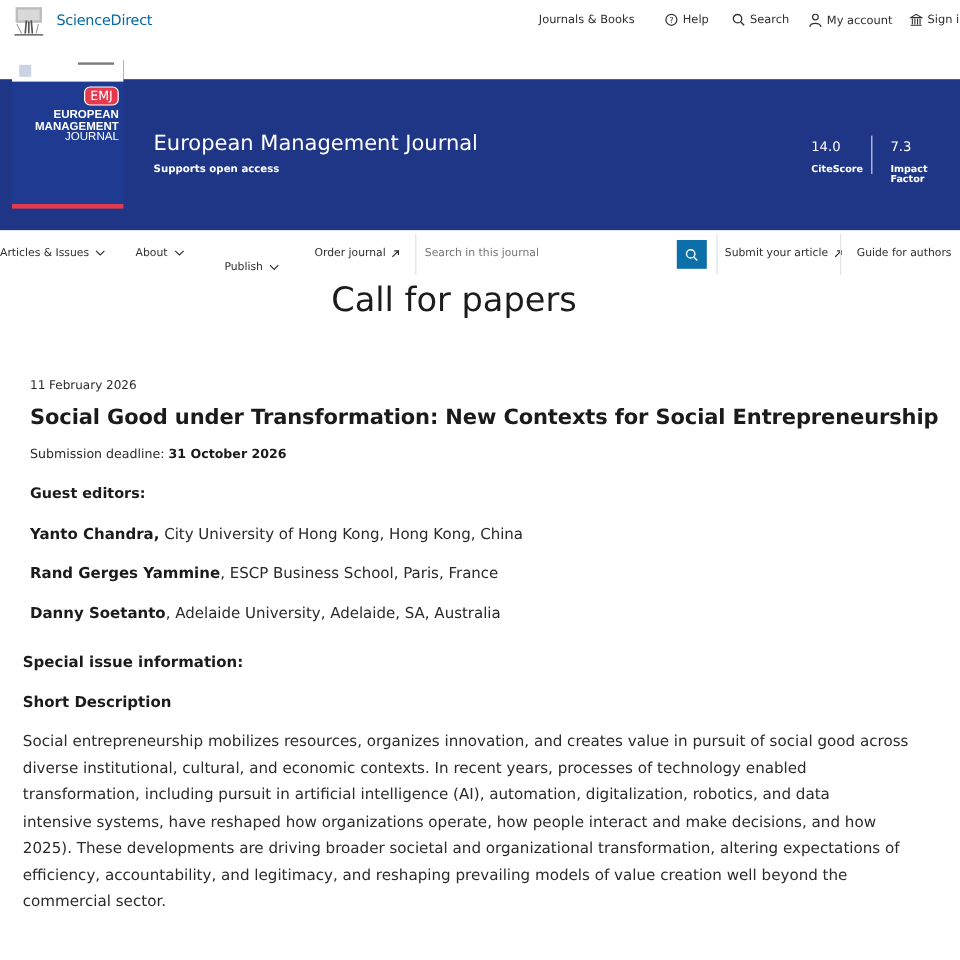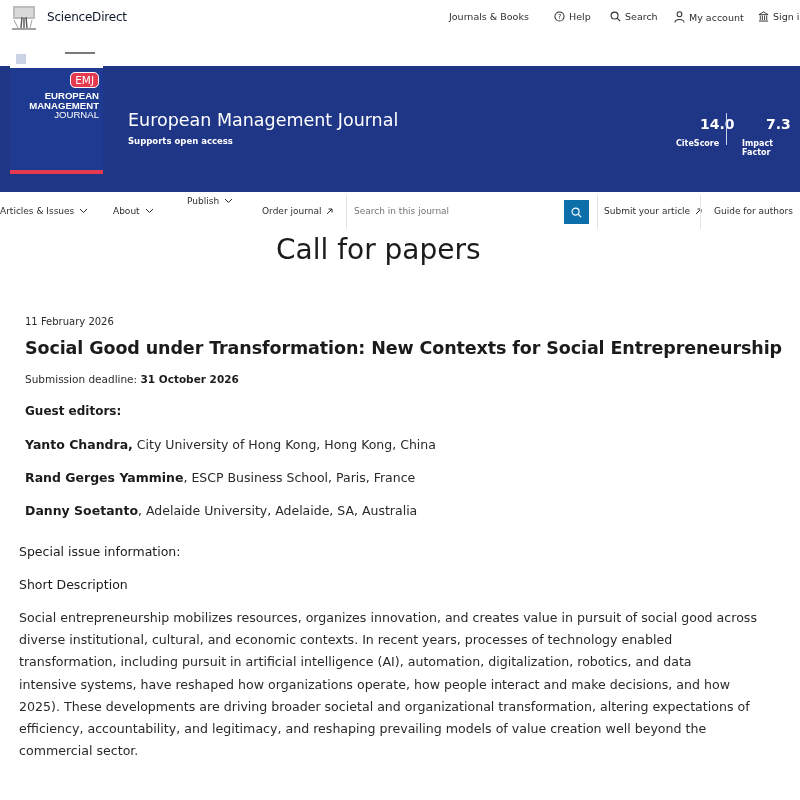--- a/index.html
+++ b/index.html
@@ -2,60 +2,60 @@
 <html><head>
 <meta charset="utf-8">
 <style>
   * { box-sizing: border-box; margin: 0; padding: 0; }
   html, body { width: 800px; height: 800px; overflow: hidden; background: #ffffff; }
   body { font-family: "DejaVu Sans", "Liberation Sans", sans-serif; color: #1f1f1f; position: relative; }
 
   
   .topbar { position: absolute; left: 0; top: 0; width: 800px; height: 66px; background: #fff; }
   .sd-logo { position: absolute; left: 10px; top: 5px; width: 28px; height: 26px; }
-  .sd-wordmark { position: absolute; left: 47px; top: 10px; font-size: 12px; color: #0f172a; letter-spacing: -0.2px; text-align: right; }
+  .sd-wordmark { position: absolute; left: 47px; top: 10px; font-size: 12px; color: #0369a1; letter-spacing: -0.2px; text-align: right; }
   .top-nav { position: absolute; top: 11px; font-size: 9.5px; color: #2e2e2e; display: flex; align-items: center; gap: 4px; white-space: nowrap; }
   .top-nav svg { display: block; }
 
   
   .banner { position: absolute; left: 0; top: 66px; width: 800px; height: 126px; background: #1f3586; }
   .cover { position: absolute; left: 10px; top: 50px; width: 93px; height: 124px; background: #1f3b91; overflow: hidden; }
   .cover-top { position: absolute; left: 0; top: 0; width: 93px; height: 18px; background: #fff; }
   .cover-top-elsevier { position: absolute; left: 6px; top: 4px; width: 10px; height: 10px; background: #c9d3e3; }
   .cover-top-line { position: absolute; left: 55px; top: 2px; width: 30px; height: 2px; background: #7a7a7a; }
   .cover-emj { position: absolute; right: 4px; top: 22px; background: #e43a4f; color: #fff; font-size: 10.5px; padding: 1px 4px; border-radius: 5px; border: 1px solid #fff; line-height: 12px; }
   .cover-title { position: absolute; right: 4px; top: 41px; text-align: right; color: #fff; font-family: "Liberation Sans", sans-serif; font-size: 9.6px; line-height: 9.6px; font-weight: bold; }
   .cover-title .light { font-weight: normal; }
   .cover-red { position: absolute; left: 0; bottom: 0; width: 93px; height: 4px; background: #e43a4f; }
 
   .journal-title { position: absolute; left: 128px; top: 110px; color: #fff; font-size: 17.5px; font-weight: normal; white-space: nowrap; }
   .journal-sub { position: absolute; left: 128px; top: 136px; color: #fff; font-size: 8.5px; font-weight: bold; white-space: nowrap; }
 
   .metric { position: absolute; color: #fff; }
-  .metric .val { font-size: 14px; font-weight: bold; margin-left: 24px; }
+  .metric .val { font-size: 11px; font-weight: normal; }
   .metric .lbl { font-size: 8px; margin-top: 7px; font-weight: bold; }
   .metric-divider { position: absolute; left: 726px; top: 113px; width: 1px; height: 32px; background: #c9d1ea; }
 
   
   .subnav { position: absolute; left: 0; top: 192px; width: 800px; height: 38px; background: #fff; }
   .subnav-item { position: absolute; top: 14px; font-size: 9px; color: #2e2e2e; display: flex; align-items: center; gap: 5px; white-space: nowrap; }
   .vsep { position: absolute; top: 195px; width: 1px; height: 34px; background: #e2e2e2; }
   .search-field { position: absolute; left: 354px; top: 206px; font-size: 9px; color: #3a3a3a; border: none; background: transparent; width: 200px; outline: none; font-family: "DejaVu Sans", sans-serif; }
   .search-btn { position: absolute; left: 564px; top: 200px; width: 25px; height: 24px; background: #0c6fa9; display: flex; align-items: center; justify-content: center; }
 
   
   .page-heading { position: absolute; left: 276px; top: 233px; font-size: 28px; color: #1b1b1b; white-space: nowrap; font-weight: normal; }
   .date { position: absolute; left: 25px; top: 316px; font-size: 10px; color: #2a2a2a; }
   .article-title { position: absolute; left: 25px; top: 338px; font-size: 17.5px; font-weight: bold; color: #1b1b1b; white-space: nowrap; letter-spacing: -0.1px; }
   .deadline { position: absolute; left: 25px; top: 373px; font-size: 10.5px; color: #2a2a2a; white-space: nowrap; }
   .deadline b { color: #1b1b1b; }
   .guest-label { position: absolute; left: 25px; top: 404px; font-size: 12px; font-weight: bold; color: #1b1b1b; }
   .editor { position: absolute; left: 25px; font-size: 12.5px; color: #2a2a2a; white-space: nowrap; }
   .editor b { color: #1b1b1b; }
-  .section-label { position: absolute; left: 19px; font-size: 12.5px; font-weight: normal; color: #1b1b1b; white-space: nowrap; }
+  .section-label { position: absolute; left: 19px; font-size: 12.5px; font-weight: bold; color: #1b1b1b; white-space: nowrap; }
   .desc { position: absolute; left: 19px; top: 607px; width: 760px; font-size: 12.6px; line-height: 22.2px; color: #2a2a2a; }
   .desc span { display: block; white-space: nowrap; }
 </style>
 </head>
 <body>
 
 <div class="topbar">
   <svg class="sd-logo" viewBox="0 0 28 26">
     <rect x="3" y="1" width="22" height="13" fill="#bdbdbd"></rect>
     <rect x="5" y="3" width="18" height="9" fill="#d9d9d9"></rect>
@@ -134,21 +134,21 @@
   <svg width="9" height="6" viewBox="0 0 9 6">
       <path d="M1 1 L4.5 4.5 L8 1" fill="none" stroke="#2e2e2e" stroke-width="1"></path>
     </svg>
 </div>
 <div class="subnav-item" style="left:113px; top:206px;">
   <span>About</span>
   <svg width="9" height="6" viewBox="0 0 9 6">
       <path d="M1 1 L4.5 4.5 L8 1" fill="none" stroke="#2e2e2e" stroke-width="1"></path>
     </svg>
 </div>
-<div class="subnav-item" style="left:187px; top:196px;">
+<div class="subnav-item" style="left:187px; top:218px;">
   <span>Publish</span>
   <svg width="9" height="6" viewBox="0 0 9 6">
       <path d="M1 1 L4.5 4.5 L8 1" fill="none" stroke="#2e2e2e" stroke-width="1"></path>
     </svg>
 </div>
 <div class="subnav-item" style="left:262px; top:206px;">
   <span>Order journal</span>
   <svg width="7" height="7" viewBox="0 0 7 7">
       <path d="M1 6 L6 1 M2.5 1 H6 V4.5" fill="none" stroke="#2e2e2e" stroke-width="1"></path>
     </svg>

